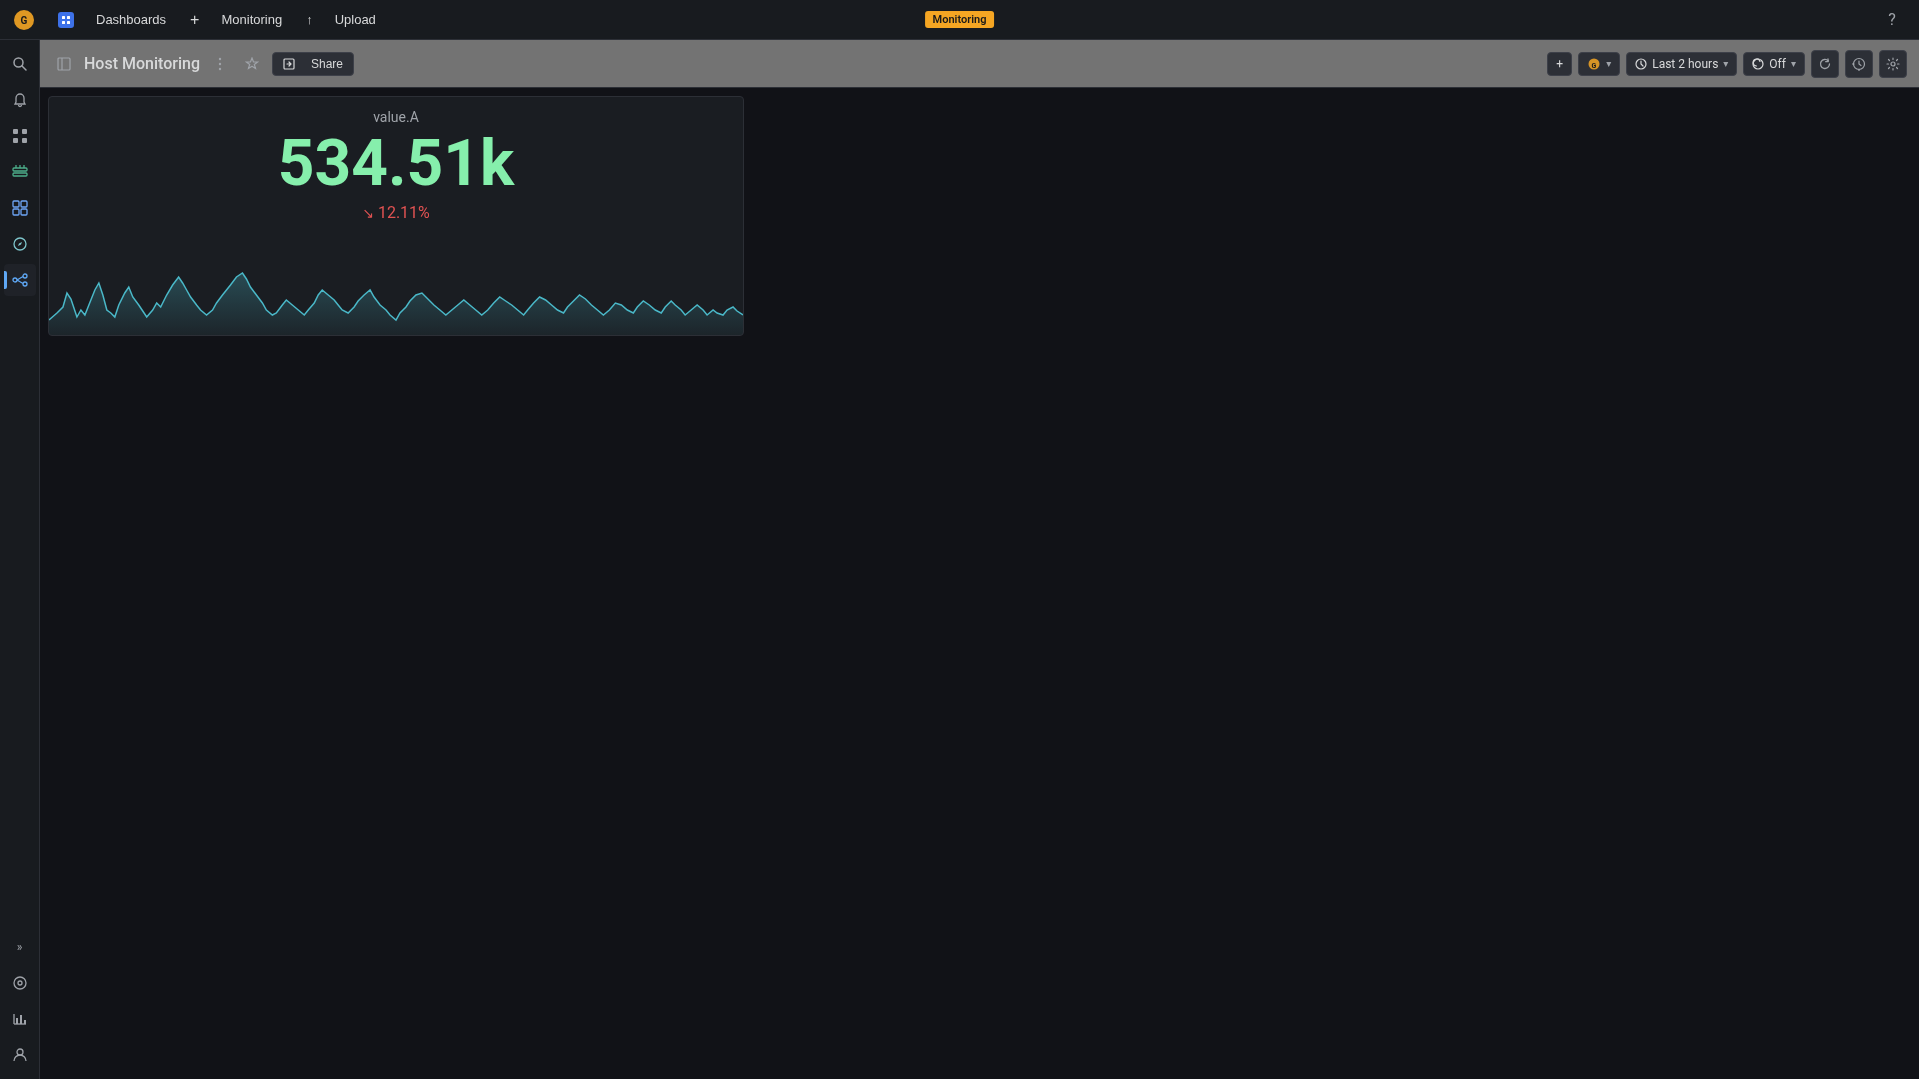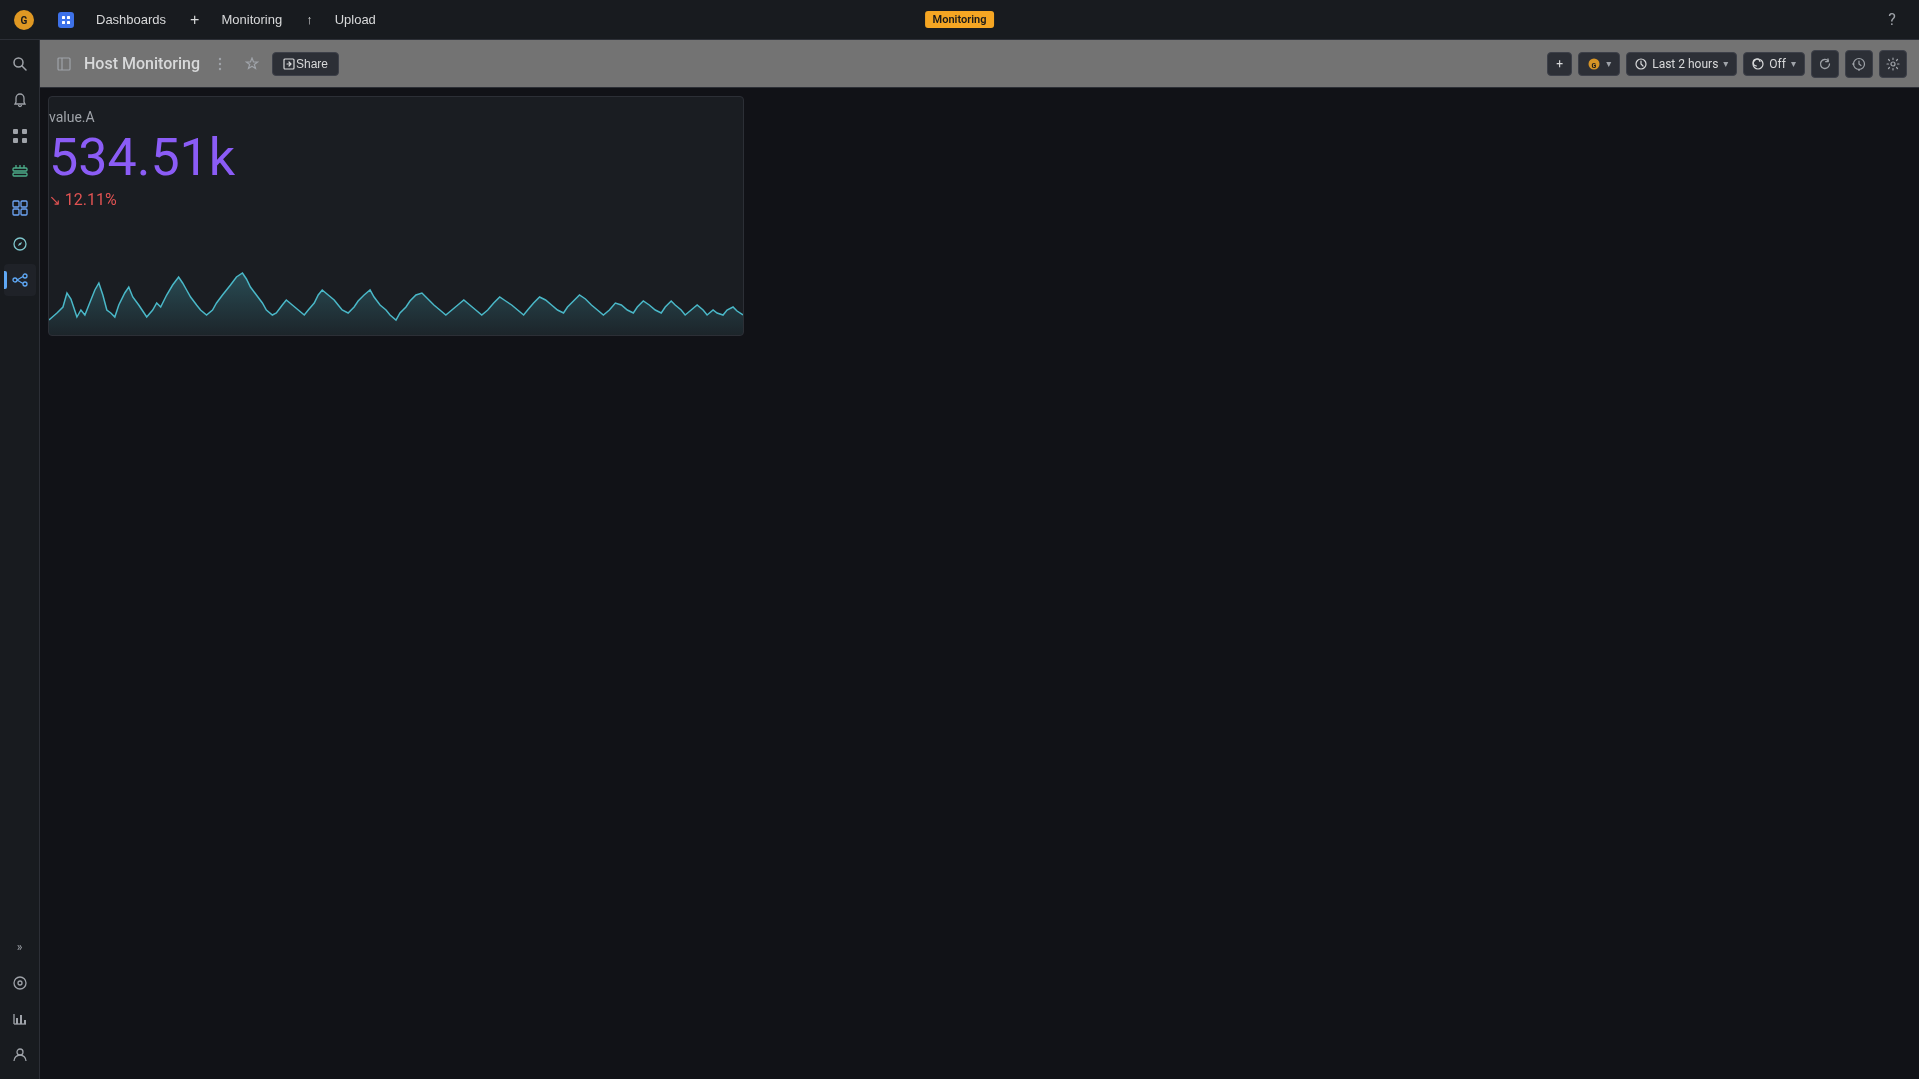--- a/index.html
+++ b/index.html
@@ -188,21 +188,21 @@
       align-items: center;
       justify-content: center;
       border-radius: 3px;
       cursor: pointer;
       color: #9fa3a9;
       font-size: 14px;
     }
     .share-btn {
       display: flex;
       align-items: center;
-      gap: 1px;
+      gap: 16px;
       padding: 4px 10px;
       border-radius: 4px;
       cursor: pointer;
       font-size: 12px;
       color: #d8d9da;
       background: #2c2f36;
       border: 1px solid #3d4049;
     }
     .header-right {
       margin-left: auto;
@@ -254,33 +254,33 @@
       height: 240px;
       overflow: hidden;
       display: flex;
       flex-direction: column;
       position: relative;
     }
     .panel-content {
       flex: 1;
       display: flex;
       flex-direction: column;
-      align-items: flex-start;
+      align-items: center;
       justify-content: flex-start;
       padding-top: 12px;
     }
     .metric-label {
       font-size: 14px;
       color: #9fa3a9;
       margin-bottom: 4px;
     }
     .metric-value {
-      font-size: 52px;
-      font-weight: 400;
-      color: #8b5cf6;
+      font-size: 64px;
+      font-weight: 700;
+      color: #86efac;
       line-height: 1.1;
     }
     .metric-change {
       display: flex;
       align-items: center;
       gap: 4px;
       font-size: 16px;
       color: #e05252;
       margin-top: 4px;
     }

